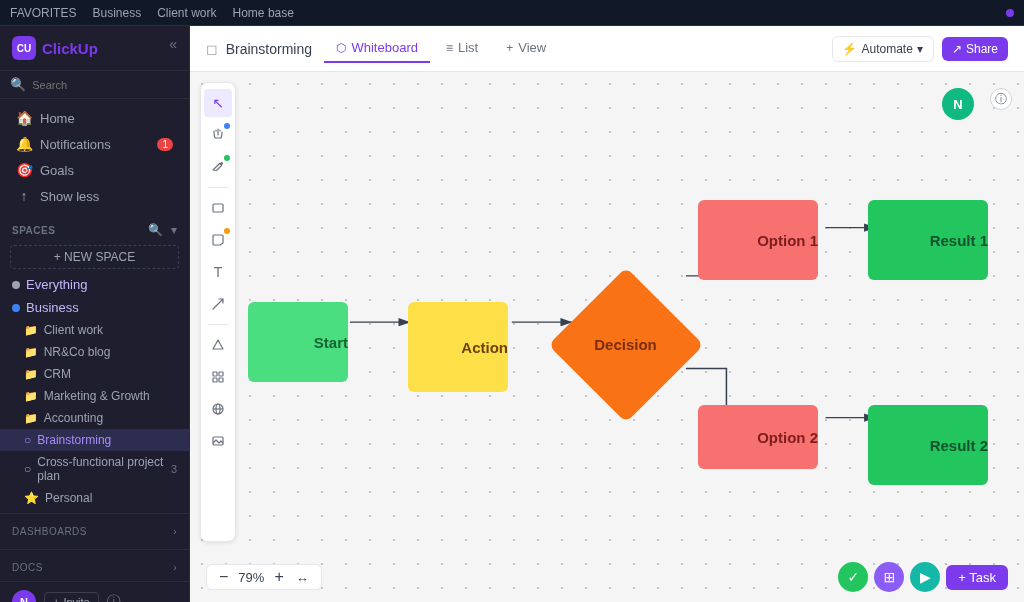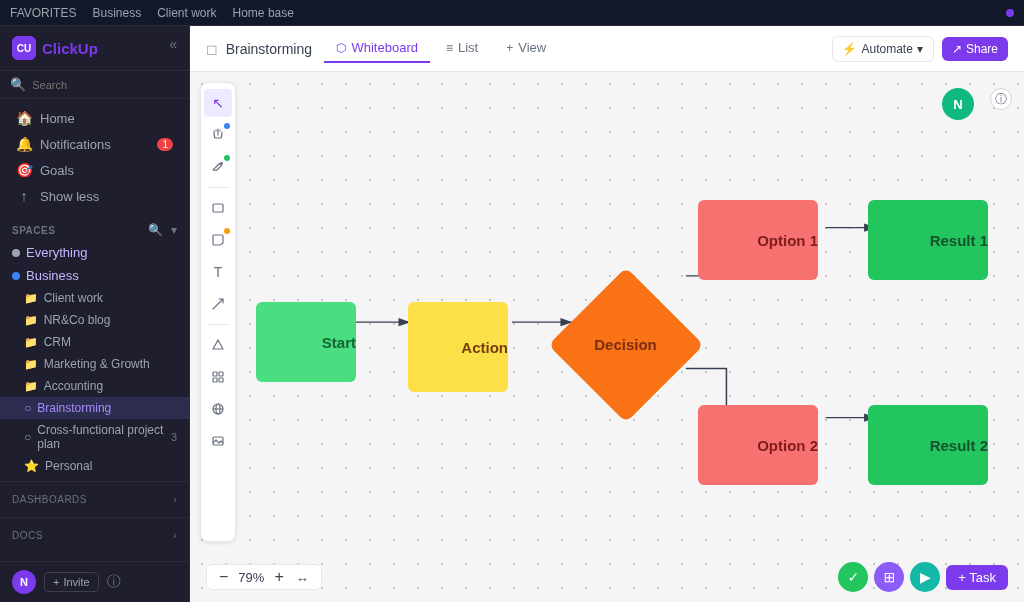--- a/index.html
+++ b/index.html
@@ -61,21 +61,21 @@
     .tool-btn { width: 28px; height: 28px; display: flex; align-items: center; justify-content: center; border-radius: 4px; cursor: pointer; color: #6b7280; font-size: 14px; position: relative; }
     .tool-btn.active { background: #ede9fe; color: #7c3aed; }
     .tool-btn .tool-dot { position: absolute; top: 2px; right: 2px; width: 6px; height: 6px; border-radius: 50%; }
     .tool-divider { width: 20px; height: 1px; background: #e5e7eb; margin: 2px 0; }
 
     
     .whiteboard { width: 100%; height: 100%; background-image: radial-gradient(circle, #c4c4c4 1px, transparent 1px); background-size: 24px 24px; background-color: #f5f5f5; position: relative; }
 
     
     .flow-node { position: absolute; display: flex; align-items: center; justify-content: flex-end; font-weight: 600; font-size: 15px; border-radius: 6px; }
-    .flow-node.green { background: #4ade80; color: #166534; margin-left: 8px; }
+    .flow-node.green { background: #4ade80; color: #166534; }
     .flow-node.yellow { background: #fde047; color: #713f12; }
     .flow-node.red { background: #f87171; color: #7f1d1d; }
     .flow-node.bright-green { background: #22c55e; color: #14532d; }
 
     .diamond-wrapper { position: absolute; display: flex; align-items: center; justify-content: center; }
     .diamond { width: 110px; height: 110px; background: #f97316; transform: rotate(45deg); border-radius: 8px; }
     .diamond-label { position: absolute; color: #7c2d12; font-weight: 700; font-size: 15px; text-align: center; z-index: 2; }
 
     
     .arrows-svg { position: absolute; top: 0; left: 0; width: 100%; height: 100%; pointer-events: none; }
@@ -145,20 +145,21 @@
     </div>
 
     <div class="sidebar-section">
       <span class="sidebar-section-label">SPACES</span>
       <div class="sidebar-section-actions">
         <span>🔍</span>
         <span>▾</span>
       </div>
     </div>
 
+    <div class="new-space-btn">+ NEW SPACE</div>
 
     <div class="space-item">
       <div class="space-dot" style="background:#9ca3af;"></div>
       <span>Everything</span>
     </div>
 
     <div class="space-item">
       <div class="space-dot" style="background:#3b82f6;"></div>
       <span>Business</span>
     </div>
@@ -352,21 +353,21 @@
 
         <div class="diamond-wrapper" style="left:378px; top:215px; width:115px; height:115px;">
           <div class="diamond"></div>
           <span class="diamond-label">Decision</span>
         </div>
 
         <div class="flow-node red" style="left:508px; top:128px; width:120px; height:80px;">
           <span>Option 1</span>
         </div>
 
-        <div class="flow-node red" style="left:508px; top:333px; width:120px; height:80px;">
+        <div class="flow-node red" style="left:508px; top:333px; width:120px; height:64px;">
           <span>Option 2</span>
         </div>
 
         <div class="flow-node bright-green" style="left:678px; top:128px; width:120px; height:80px;">
           <span>Result 1</span>
         </div>
 
         <div class="flow-node bright-green" style="left:678px; top:333px; width:120px; height:80px;">
           <span>Result 2</span>
         </div>

